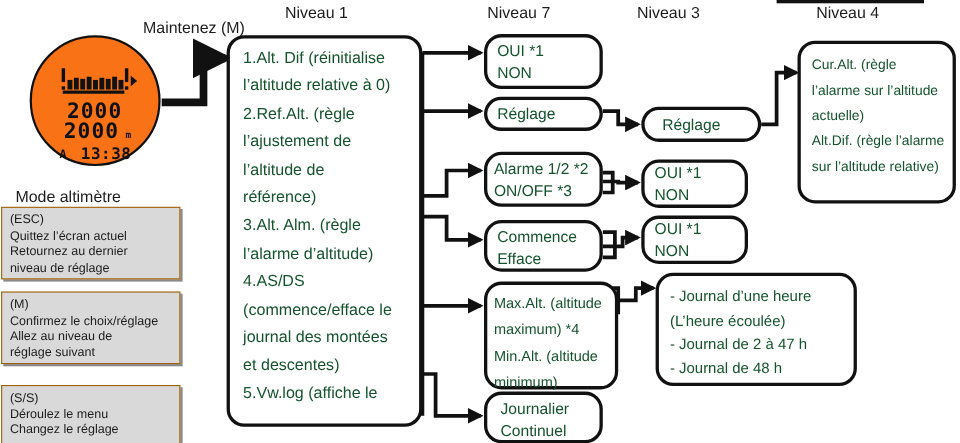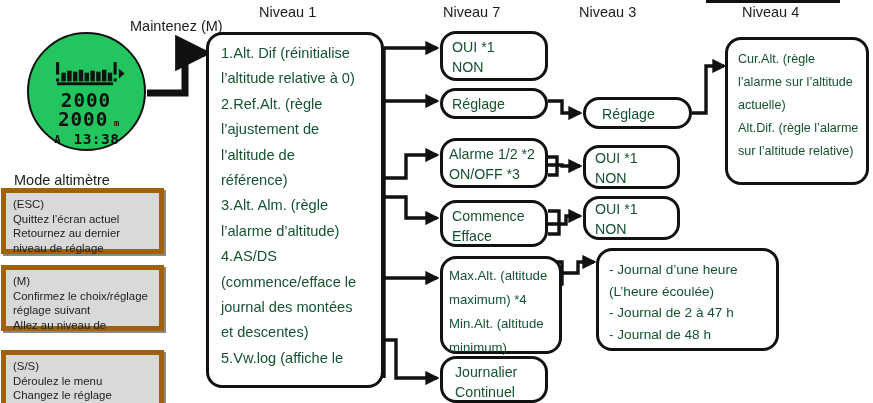--- a/index.html
+++ b/index.html
@@ -20,42 +20,42 @@
   .hold-label{
     position:absolute;font-size:14.5px;white-space:nowrap;color:#1c1c1c;
   }
   .mode-label{
     position:absolute;font-size:14.5px;white-space:nowrap;color:#1c1c1c;
   }
 
   
   .watch{
     position:absolute;border:2.5px solid #111;border-radius:50%;
-    background:#22c55e;box-sizing:border-box;
+    background:#f97316;box-sizing:border-box;
   }
   .lcd{position:absolute;left:0;top:0;width:100%;height:100%;}
 
   
   .box{
     position:absolute;box-sizing:border-box;background:#fff;
     border:3px solid #111;border-radius:16px;
   }
   .box .txt{
     position:absolute;left:9px;right:6px;top:4px;
     font-size:14.2px;line-height:19.5px;color:#14532d;
   }
   .box.big .txt{font-size:14.6px;line-height:25.4px;left:12px;top:6px;}
   .box.small-ln .txt{font-size:13.2px;line-height:24px;}
   .box.n4 .txt{font-size:12.6px;line-height:23px;left:10px;top:8px;}
   .box.jr .txt{font-size:13.6px;line-height:21.5px;left:10px;top:8px;}
 
   
   .legend{
     position:absolute;box-sizing:border-box;background:#d9d9d9;
-    border:5px solid #a16207;box-shadow:2px 2px 0 #8a8a8a;
+    border:1px solid #a16207;box-shadow:2px 2px 0 #8a8a8a;
   }
   .legend .ltxt{
     position:absolute;left:7px;right:4px;top:4px;
     font-size:11.4px;line-height:14.6px;color:#1c1c1c;
   }
   .nowrapline{white-space:nowrap;}
 </style>
 </head>
 <body>
 
@@ -248,22 +248,22 @@
       <div class="nowrapline">Quittez l’écran actuel</div>
       <div class="nowrapline">Retournez au dernier</div>
       <div class="nowrapline">niveau de réglage</div>
     </div>
   </div>
 
   <div class="legend" style="left:1px;top:265px;width:163px;height:66px;">
     <div class="ltxt">
       <div class="nowrapline">(M)</div>
       <div class="nowrapline">Confirmez le choix/réglage</div>
+      <div class="nowrapline">Allez au niveau de</div>
       <div class="nowrapline">réglage suivant</div>
-      <div class="nowrapline">Allez au niveau de</div>
     </div>
   </div>
 
   <div class="legend" style="left:1px;top:350px;width:163px;height:60px;">
     <div class="ltxt">
       <div class="nowrapline">(S/S)</div>
       <div class="nowrapline">Déroulez le menu</div>
       <div class="nowrapline">Changez le réglage</div>
     </div>
   </div>

